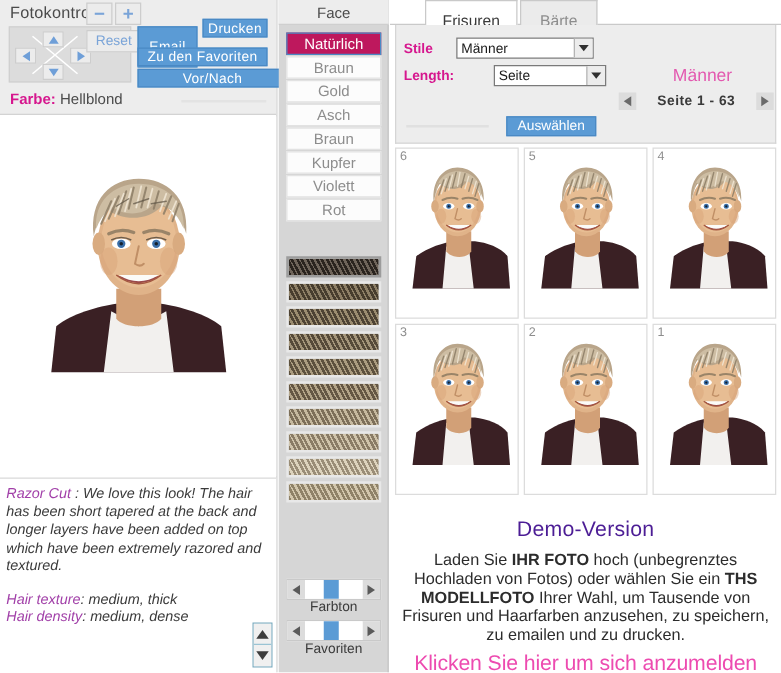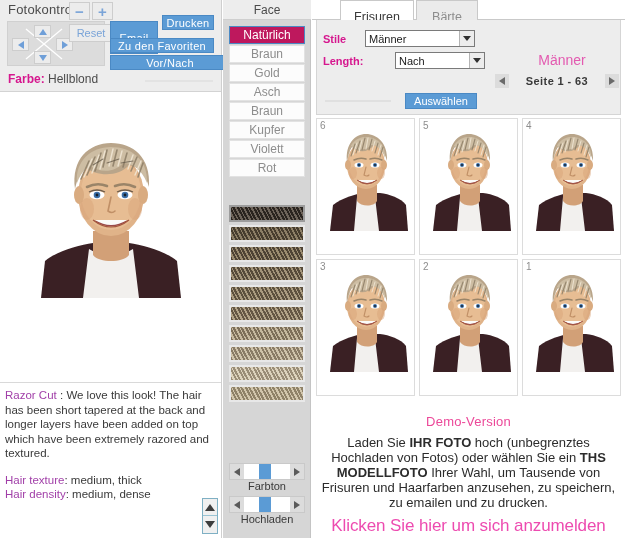--- a/index.html
+++ b/index.html
@@ -121,20 +121,21 @@
     background: #ffffff;
     border-top: 1px solid #d9d9d9;
     padding: 5px 8px 0 5px;
     overflow: hidden;
   }
   #desc-panel p {
     margin: 0;
     font-size: 11.5px;
     line-height: 14.5px;
     color: #3a3a3a;
+    font-style: italic;
   }
   .hl { color: #a13fa8; }
   .hl-b { color: #a13fa8; }
   #desc-gap { height: 12px; }
   #desc-scroll {
     position: absolute; right: 3px; bottom: 4px;
     width: 16px; height: 36px;
     border: 1px solid #7fb0c4;
     background: #f2f2f2;
   }
@@ -350,21 +351,21 @@
     transform: translateX(-50%);
     width: 88px; height: 102px;
   }
 
   #demo-block {
     position: absolute; left: 4px; top: 404px;
     width: 305px; height: 130px;
     text-align: center;
   }
   #demo-title {
-    font-size: 13px; color: #ec4899;
+    font-size: 17px; color: #4c1d95;
     padding-top: 10px;
     letter-spacing: .2px;
   }
   #demo-body {
     font-size: 13px; color: #2c2c2c;
     line-height: 15px;
     padding: 6px 4px 0 4px;
   }
   #demo-body b { font-weight: bold; }
   #demo-link {
@@ -576,21 +577,21 @@
         <div class="sl-arrow">
             <span class="slt-left"></span>
           </div>
         <div class="sl-track">
             <div class="sl-thumb" style="left: calc(46% - 6px);"></div>
           </div>
         <div class="sl-arrow">
             <span class="slt-right"></span>
           </div>
       </div>
-      <div class="sl-label">Hochladen</div>
+      <div class="sl-label">Favoriten</div>
     </div>
   </div>
 
   <div id="right-panel">
 
     <div id="tabstrip">
       <div class="tab active" id="tab-0">Frisuren</div>
       <div class="tab" id="tab-1">Bärte</div>
     </div>
 
@@ -598,21 +599,21 @@
       <div class="form-label" id="lbl-stile">Stile</div>
       <div class="select-box" id="sel-stile">
         <span class="sv">Männer</span>
         <span class="sarrow">
             <span class="chev-down"></span>
           </span>
       </div>
 
       <div class="form-label" id="lbl-length">Length:</div>
       <div class="select-box" id="sel-length">
-        <span class="sv">Nach</span>
+        <span class="sv">Seite</span>
         <span class="sarrow">
             <span class="chev-down"></span>
           </span>
       </div>
 
       <div id="gender-title">Männer</div>
 
       <div id="pager">
         <div class="pg-btn">
             <span class="pg-left"></span>

